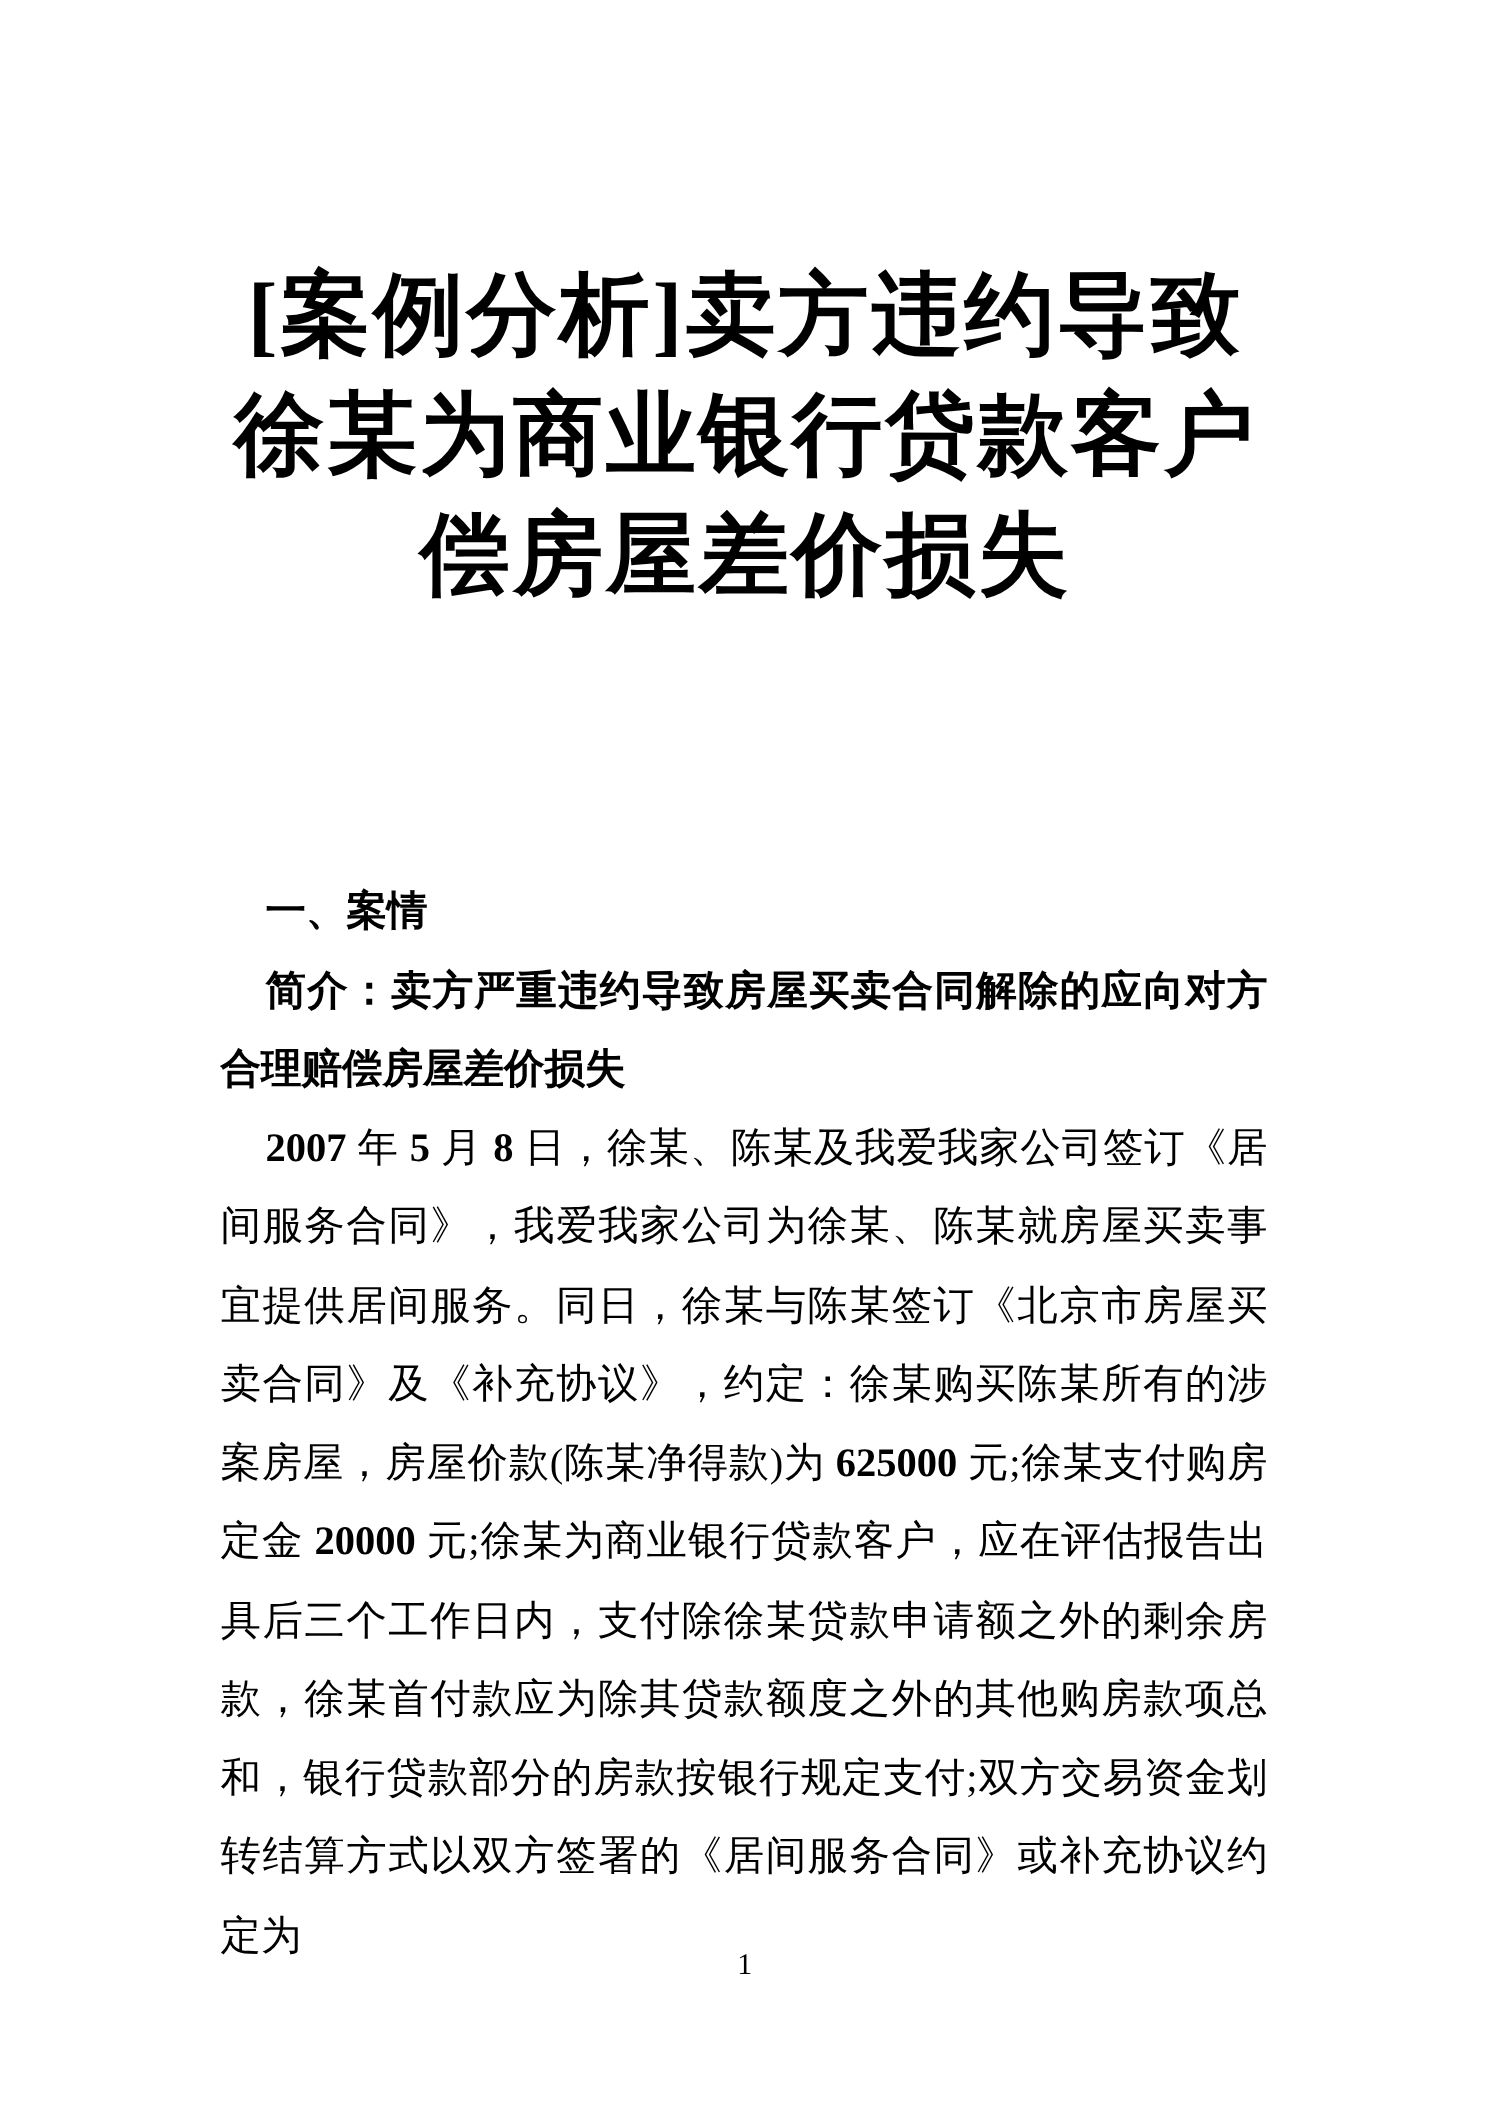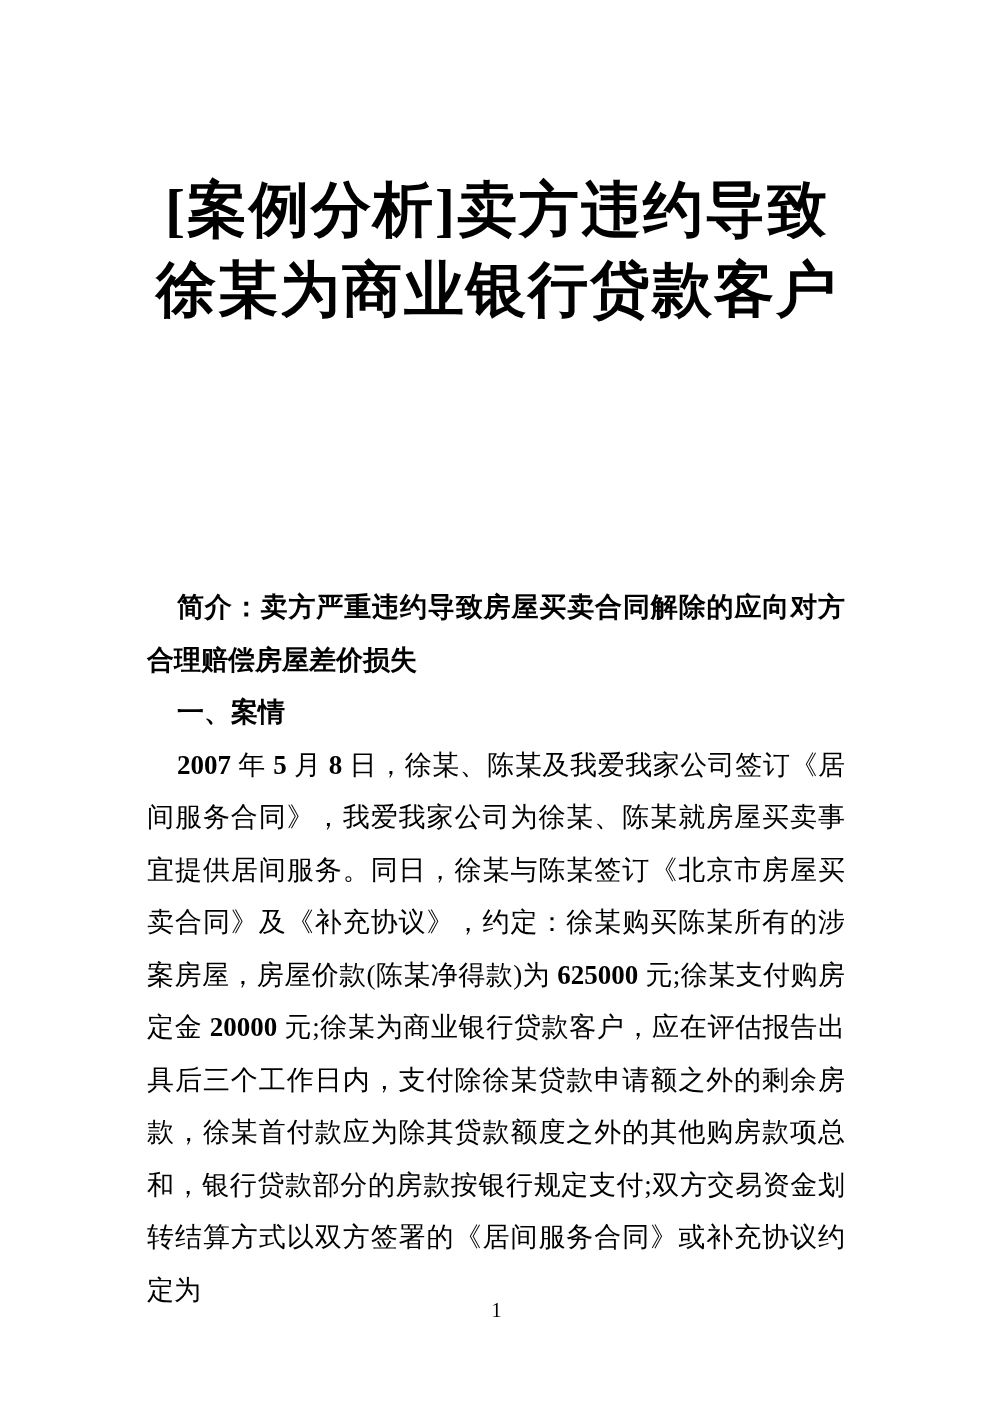--- a/index.html
+++ b/index.html
@@ -59,20 +59,21 @@
     font-weight: normal;
   }
 </style>
 </head>
 <body>
 
 <div class="page">
   <div class="doc-title">
       <span class="title-line">[案例分析]卖方违约导致</span>
       <span class="title-line">徐某为商业银行贷款客户</span>
+      <span class="title-line">偿房屋差价损失</span>
     </div>
   <div class="doc-body">
+      <p class="para indent bold"><span class="run run-bold">一、案情</span></p>
       <p class="para indent bold"><span class="run run-bold">简介：卖方严重违约导致房屋买卖合同解除的应向对方合理赔偿房屋差价损失</span></p>
-      <p class="para indent bold"><span class="run run-bold">一、案情</span></p>
       <p class="para indent"><span class="run run-bold">2007</span><span class="run"> 年 </span><span class="run run-bold">5</span><span class="run"> 月 </span><span class="run run-bold">8</span><span class="run"> 日，徐某、陈某及我爱我家公司签订《居间服务合同》，我爱我家公司为徐某、陈某就房屋买卖事宜提供居间服务。同日，徐某与陈某签订《北京市房屋买卖合同》及《补充协议》，约定：徐某购买陈某所有的涉案房屋，房屋价款(陈某净得款)为 </span><span class="run run-bold">625000</span><span class="run"> 元;徐某支付购房定金 </span><span class="run run-bold">20000</span><span class="run"> 元;徐某为商业银行贷款客户，应在评估报告出具后三个工作日内，支付除徐某贷款申请额之外的剩余房款，徐某首付款应为除其贷款额度之外的其他购房款项总和，银行贷款部分的房款按银行规定支付;双方交易资金划转结算方式以双方签署的《居间服务合同》或补充协议约定为</span></p>
     </div>
   <div class="page-number">1</div>
 </div>
 
 </body></html>

